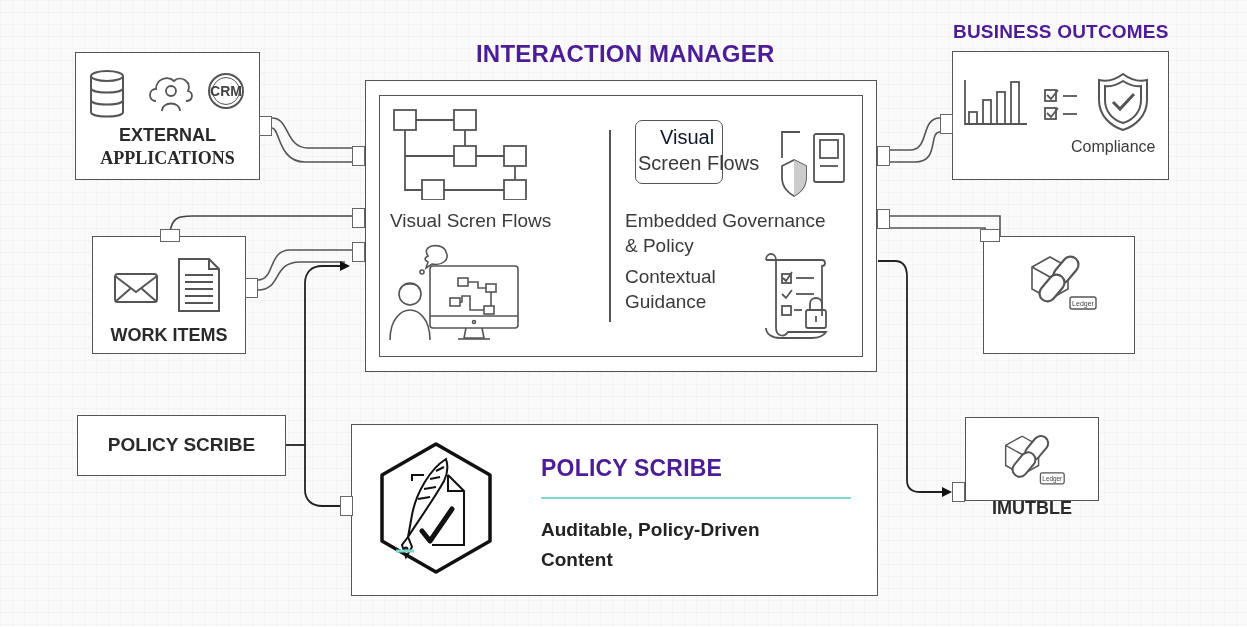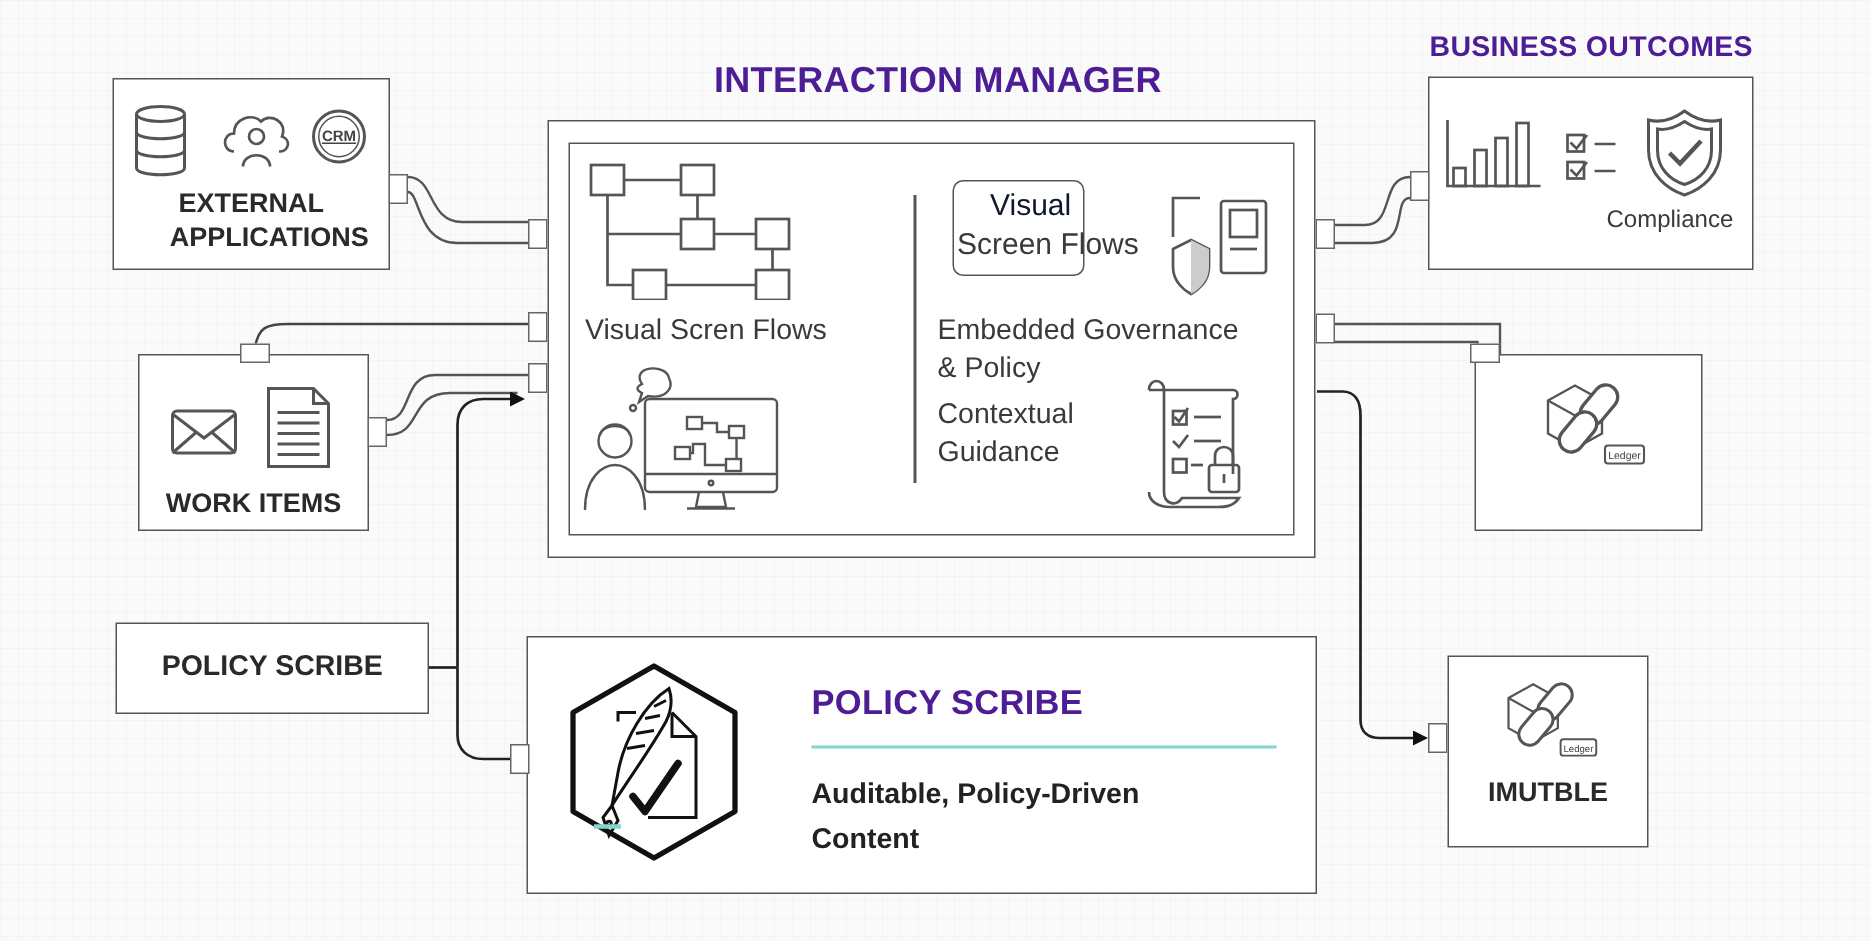--- a/index.html
+++ b/index.html
@@ -77,24 +77,24 @@
     </g>
   </svg>
   <svg class="icon" style="left:70px; top:18px;" width="50" height="42" viewBox="0 0 50 42">
     <g fill="none" stroke="#555" stroke-width="1.8">
       <path d="M10,30 C2,30 2,18 10,18 C10,8 22,4 28,10 C34,4 46,10 42,20 C48,22 47,30 40,30"></path>
       <circle cx="25" cy="20" r="5"></circle>
       <path d="M16,40 C16,30 34,30 34,40"></path>
     </g>
   </svg>
   <div class="icon" style="left:132px; top:20px; width:36px; height:36px; border:2.5px solid #555; border-radius:50%; box-sizing:border-box; display:flex; align-items:center; justify-content:center;">
-    <div style="width:26px; height:26px; border:1.5px solid #555; border-radius:50%; display:flex; align-items:center; justify-content:center; font-size:10px; color:#444; font-weight:bold;text-decoration:underline;">CRM</div>
+    <div style="width:26px; height:26px; border:1.5px solid #555; border-radius:50%; display:flex; align-items:center; justify-content:center; font-size:14px; color:#444; font-weight:bold;">CRM</div>
   </div>
   <div class="label-bold" style="left:0; width:100%; top:72px; font-size:18px;">EXTERNAL</div>
-  <div class="label-bold" style="left:12px; width:100%; top:95px; font-size:18px;">APPLICATIONS</div>
+  <div class="label-bold" style="left:0; width:100%; top:95px; font-size:18px;font-family:Liberation Serif, serif;">APPLICATIONS</div>
 </div>
 <div class="port" style="left:259px; top:116px;"></div>
 
 <div class="box" style="left:92px; top:236px; width:154px; height:118px; border-width:1.6px;">
   <svg class="icon" style="left:20px; top:35px;" width="46" height="32" viewBox="0 0 46 32">
     <g fill="none" stroke="#555" stroke-width="2">
       <rect x="2" y="2" width="42" height="28" rx="3"></rect>
       <path d="M2,4 L23,20 L44,4"></path>
       <path d="M2,30 L18,16 M44,30 L28,16"></path>
     </g>
@@ -237,21 +237,21 @@
     <g fill="#fff" stroke="#555" stroke-width="2.2">
       <rect x="30" y="2" width="16" height="30" rx="8" transform="rotate(40 38 17)"></rect>
       <rect x="16" y="20" width="16" height="30" rx="8" transform="rotate(40 24 35)"></rect>
     </g>
     <rect x="42" y="44" width="26" height="12" rx="2" fill="#fff" stroke="#555" stroke-width="1.4"></rect>
     <text x="55" y="53" font-size="7" text-anchor="middle" fill="#444">Ledger</text>
   </svg>
 </div>
 <div class="porth" style="left:980px; top:229px;"></div>
 
-<div class="box" style="left:965px; top:437px; width:134px; height:128px; border-width:1.6px;">
+<div class="box" style="left:965px; top:417px; width:134px; height:84px; border-width:1.6px;">
   <svg class="icon" style="left:36px; top:14px;" width="64" height="56" viewBox="0 0 70 60">
     <g fill="none" stroke="#555" stroke-width="1.6">
       <path d="M4,14 L22,4 L40,14 V36 L22,46 L4,36 Z"></path>
       <path d="M4,14 L22,24 L40,14 M22,24 V46"></path>
     </g>
     <g fill="#fff" stroke="#555" stroke-width="2.2">
       <rect x="30" y="2" width="16" height="30" rx="8" transform="rotate(40 38 17)"></rect>
       <rect x="16" y="20" width="16" height="30" rx="8" transform="rotate(40 24 35)"></rect>
     </g>
     <rect x="42" y="44" width="26" height="12" rx="2" fill="#fff" stroke="#555" stroke-width="1.4"></rect>

